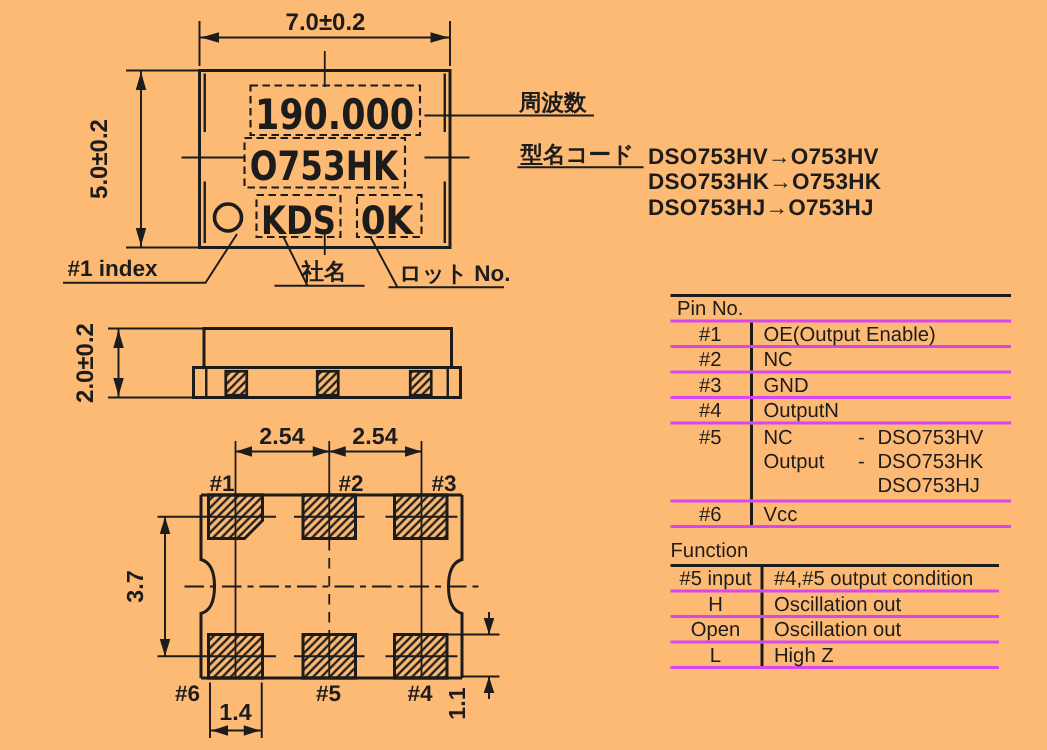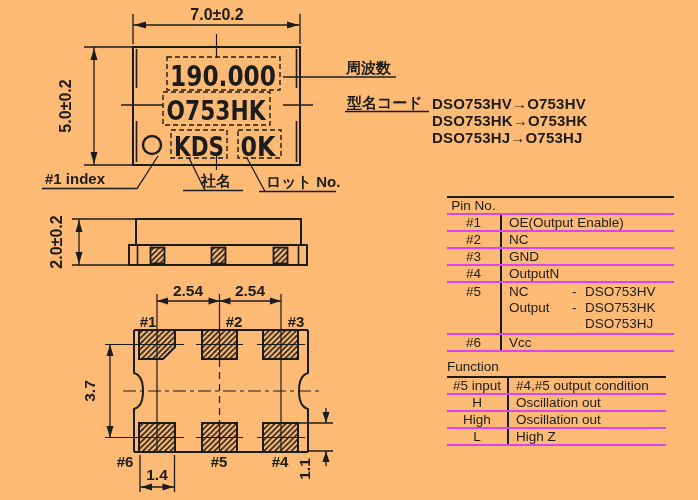--- a/index.html
+++ b/index.html
@@ -207,21 +207,21 @@
     <div class="tbl">
       <div class="trow">
         <div class="c1">#5 input</div>
         <div class="c2">#4,#5 output condition</div>
       </div>
       <div class="trow">
         <div class="c1">H</div>
         <div class="c2">Oscillation out</div>
       </div>
       <div class="trow">
-        <div class="c1">High</div>
+        <div class="c1">Open</div>
         <div class="c2">Oscillation out</div>
       </div>
       <div class="trow">
         <div class="c1">L</div>
         <div class="c2">High Z</div>
       </div>
     </div>
   </div>
 
 </div>

